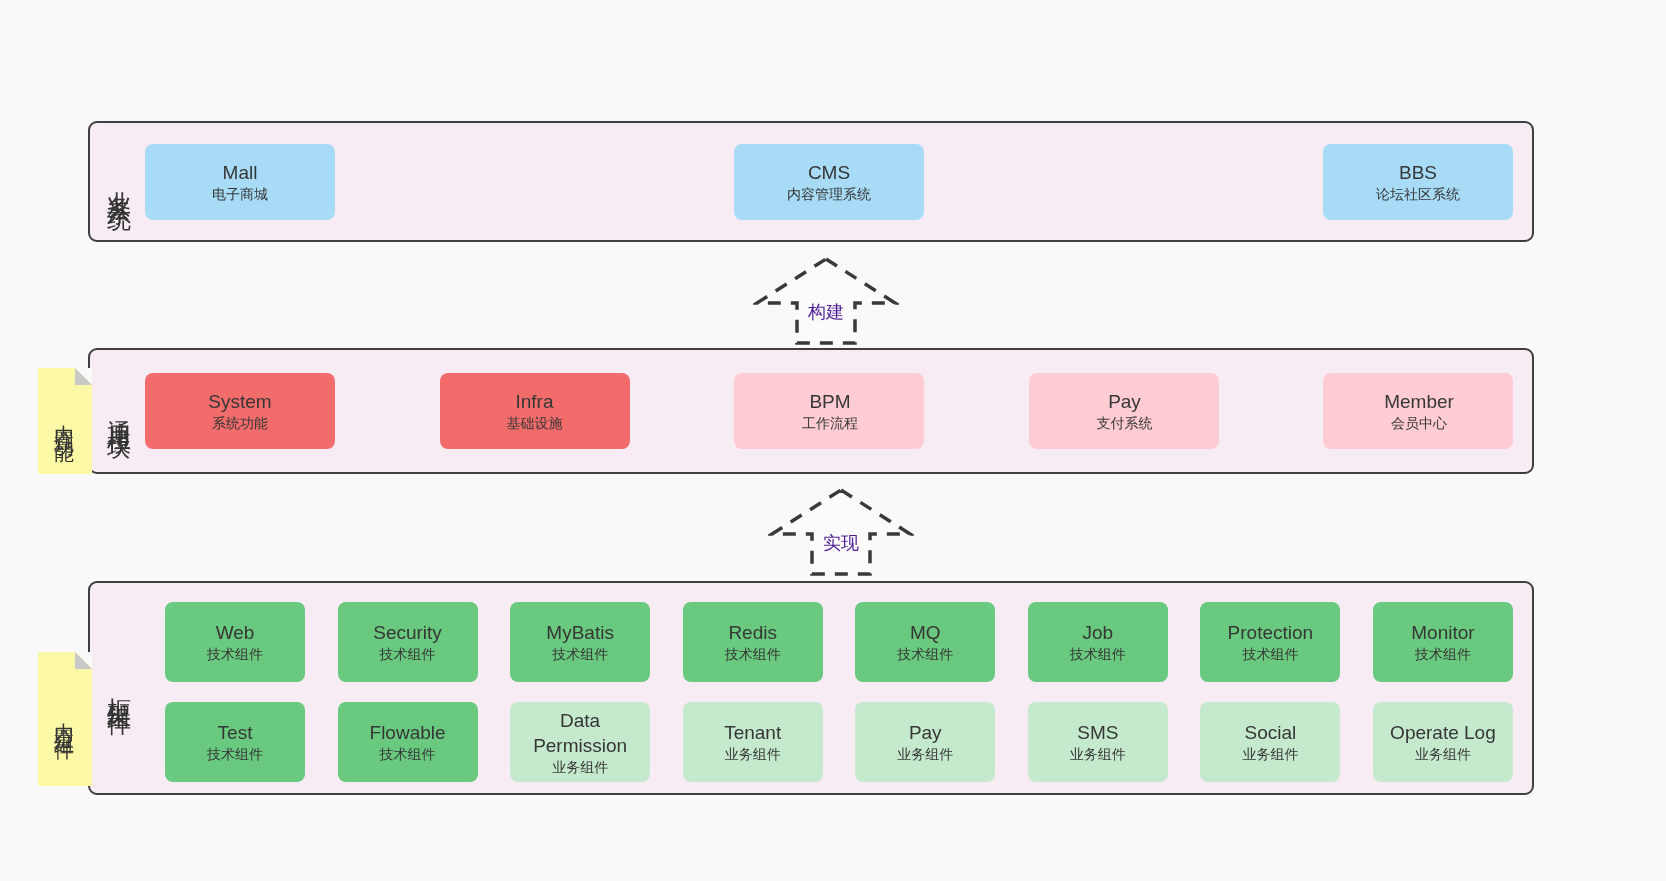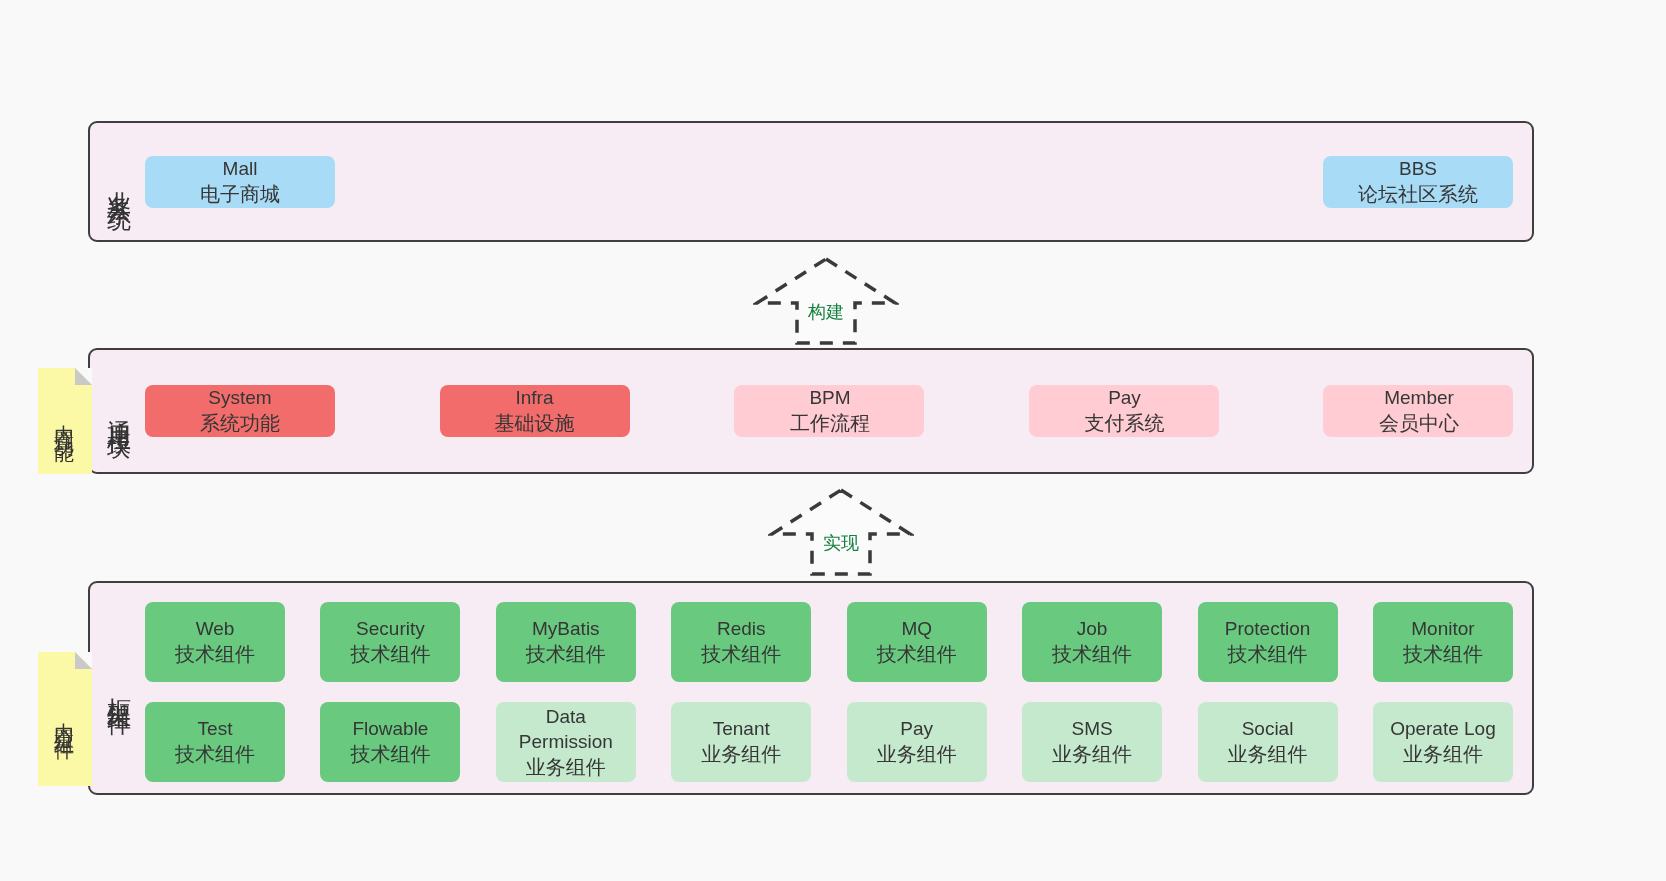--- a/index.html
+++ b/index.html
@@ -47,23 +47,23 @@
     display:flex;
     flex-direction:column;
     align-items:center;
     justify-content:center;
     text-align:center;
     line-height:1.32;
     box-sizing:border-box;
     padding:4px 6px;
   }
   .box .t{font-size:19px;}
-  .box .s{font-size:20px;}
-  .w190{width:190px;height:52px;flex:0 0 190px;}
-  .w140{width:140px;height:80px;flex:0 0 140px;}
+  .box .s{font-size:14px;}
+  .w190{width:190px;height:76px;flex:0 0 190px;}
+  .w140{width:140px;height:80px;flex:0 0 140px;margin-left:20px;}
   .blue{background:#a8dbf5;}
   .red{background:#f26c6c;}
   .pink{background:#ffccd3;padding-left:8px;}
   .green{background:#68c97f;}
   .lgreen{background:#c4e9cc;}
 
   
   .note{
     position:absolute;
     width:54px;
@@ -89,39 +89,43 @@
   }
 
   
   .arrow{position:absolute;width:146px;height:90px;}
   .arrow svg{position:absolute;inset:0;}
   .arrow-label{
     position:absolute;
     left:50%;top:44px;
     transform:translateX(-50%);
     font-size:18px;
-    color:#15803d;
+    color:#4c1d95;
     background:#fbfbfb;
     padding:0 3px;
     white-space:nowrap;
   }
 </style>
 </head>
 <body>
 
 <div class="stage">
 
   <div class="panel" style="left:88px;top:121px;width:1446px;height:121px;">
     <div class="panel-label">业务系统</div>
     <div class="row row-fill">
       <div class="box blue w190">
         <div class="t">Mall</div>
         <div class="s">电子商城</div>
       </div>
       <div class="box blue w190">
+        <div class="t">CMS</div>
+        <div class="s">内容管理系统</div>
+      </div>
+      <div class="box blue w190">
         <div class="t">BBS</div>
         <div class="s">论坛社区系统</div>
       </div>
     </div>
   </div>
 
   <div class="arrow" style="left:753px;top:256px;">
     <svg viewBox="0 0 146 90">
       <polygon points="73,3 142,47 102,47 102,87 44,87 44,47 4,47" fill="#fbfbfb" stroke="#3a3a3a" stroke-width="3.5" stroke-dasharray="13 10" stroke-linejoin="miter"></polygon>
     </svg>

